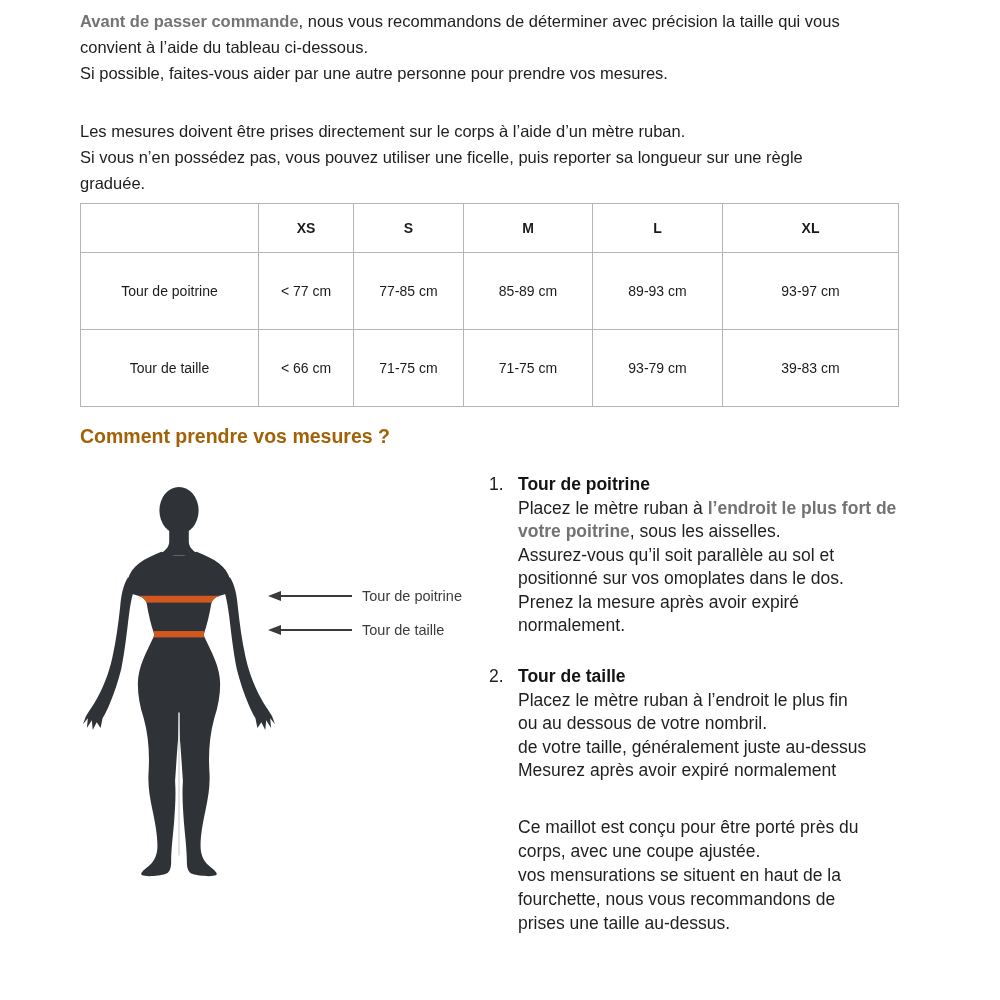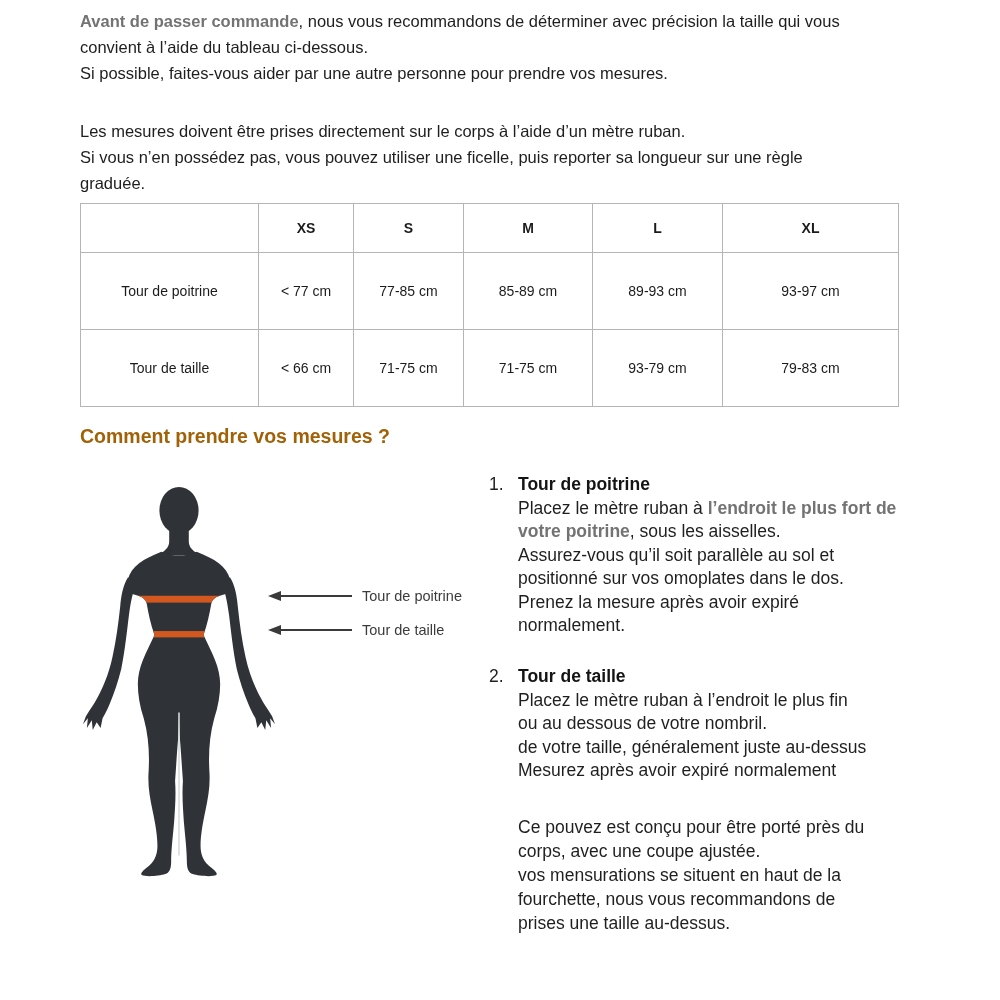--- a/index.html
+++ b/index.html
@@ -88,21 +88,21 @@
       <td>85-89 cm</td>
       <td>89-93 cm</td>
       <td>93-97 cm</td>
     </tr>
     <tr class="datarow">
       <td>Tour de taille</td>
       <td>&lt; 66 cm</td>
       <td>71-75 cm</td>
       <td>71-75 cm</td>
       <td>93-79 cm</td>
-      <td>79-83 cm</td>
+      <td>39-83 cm</td>
     </tr>
   </tbody>
     </table>
 
   <div class="section-heading">Comment prendre vos mesures ?</div>
 
   <div class="figure">
     <svg class="body" width="196" height="402" viewBox="0 0 200 402">
       <g fill="#2f3338">
         <ellipse cx="100" cy="26" rx="20" ry="24"></ellipse>
@@ -208,20 +208,20 @@
     <div class="content">
       <div class="line title">Tour de taille</div>
       <div class="line">Placez le mètre ruban à l’endroit le plus fin</div>
       <div class="line">ou au dessous de votre nombril.</div>
       <div class="line">de votre taille, généralement juste au-dessus</div>
       <div class="line">Mesurez après avoir expiré normalement</div>
     </div>
   </div>
 
   <div class="closing">
-    <div class="line">Ce pouvez est conçu pour être porté près du</div>
+    <div class="line">Ce maillot est conçu pour être porté près du</div>
     <div class="line">corps, avec une coupe ajustée.</div>
     <div class="line">vos mensurations se situent en haut de la</div>
     <div class="line">fourchette, nous vous recommandons de</div>
     <div class="line">prises une taille au-dessus.</div>
   </div>
 
 </div>
 
 </body></html>

